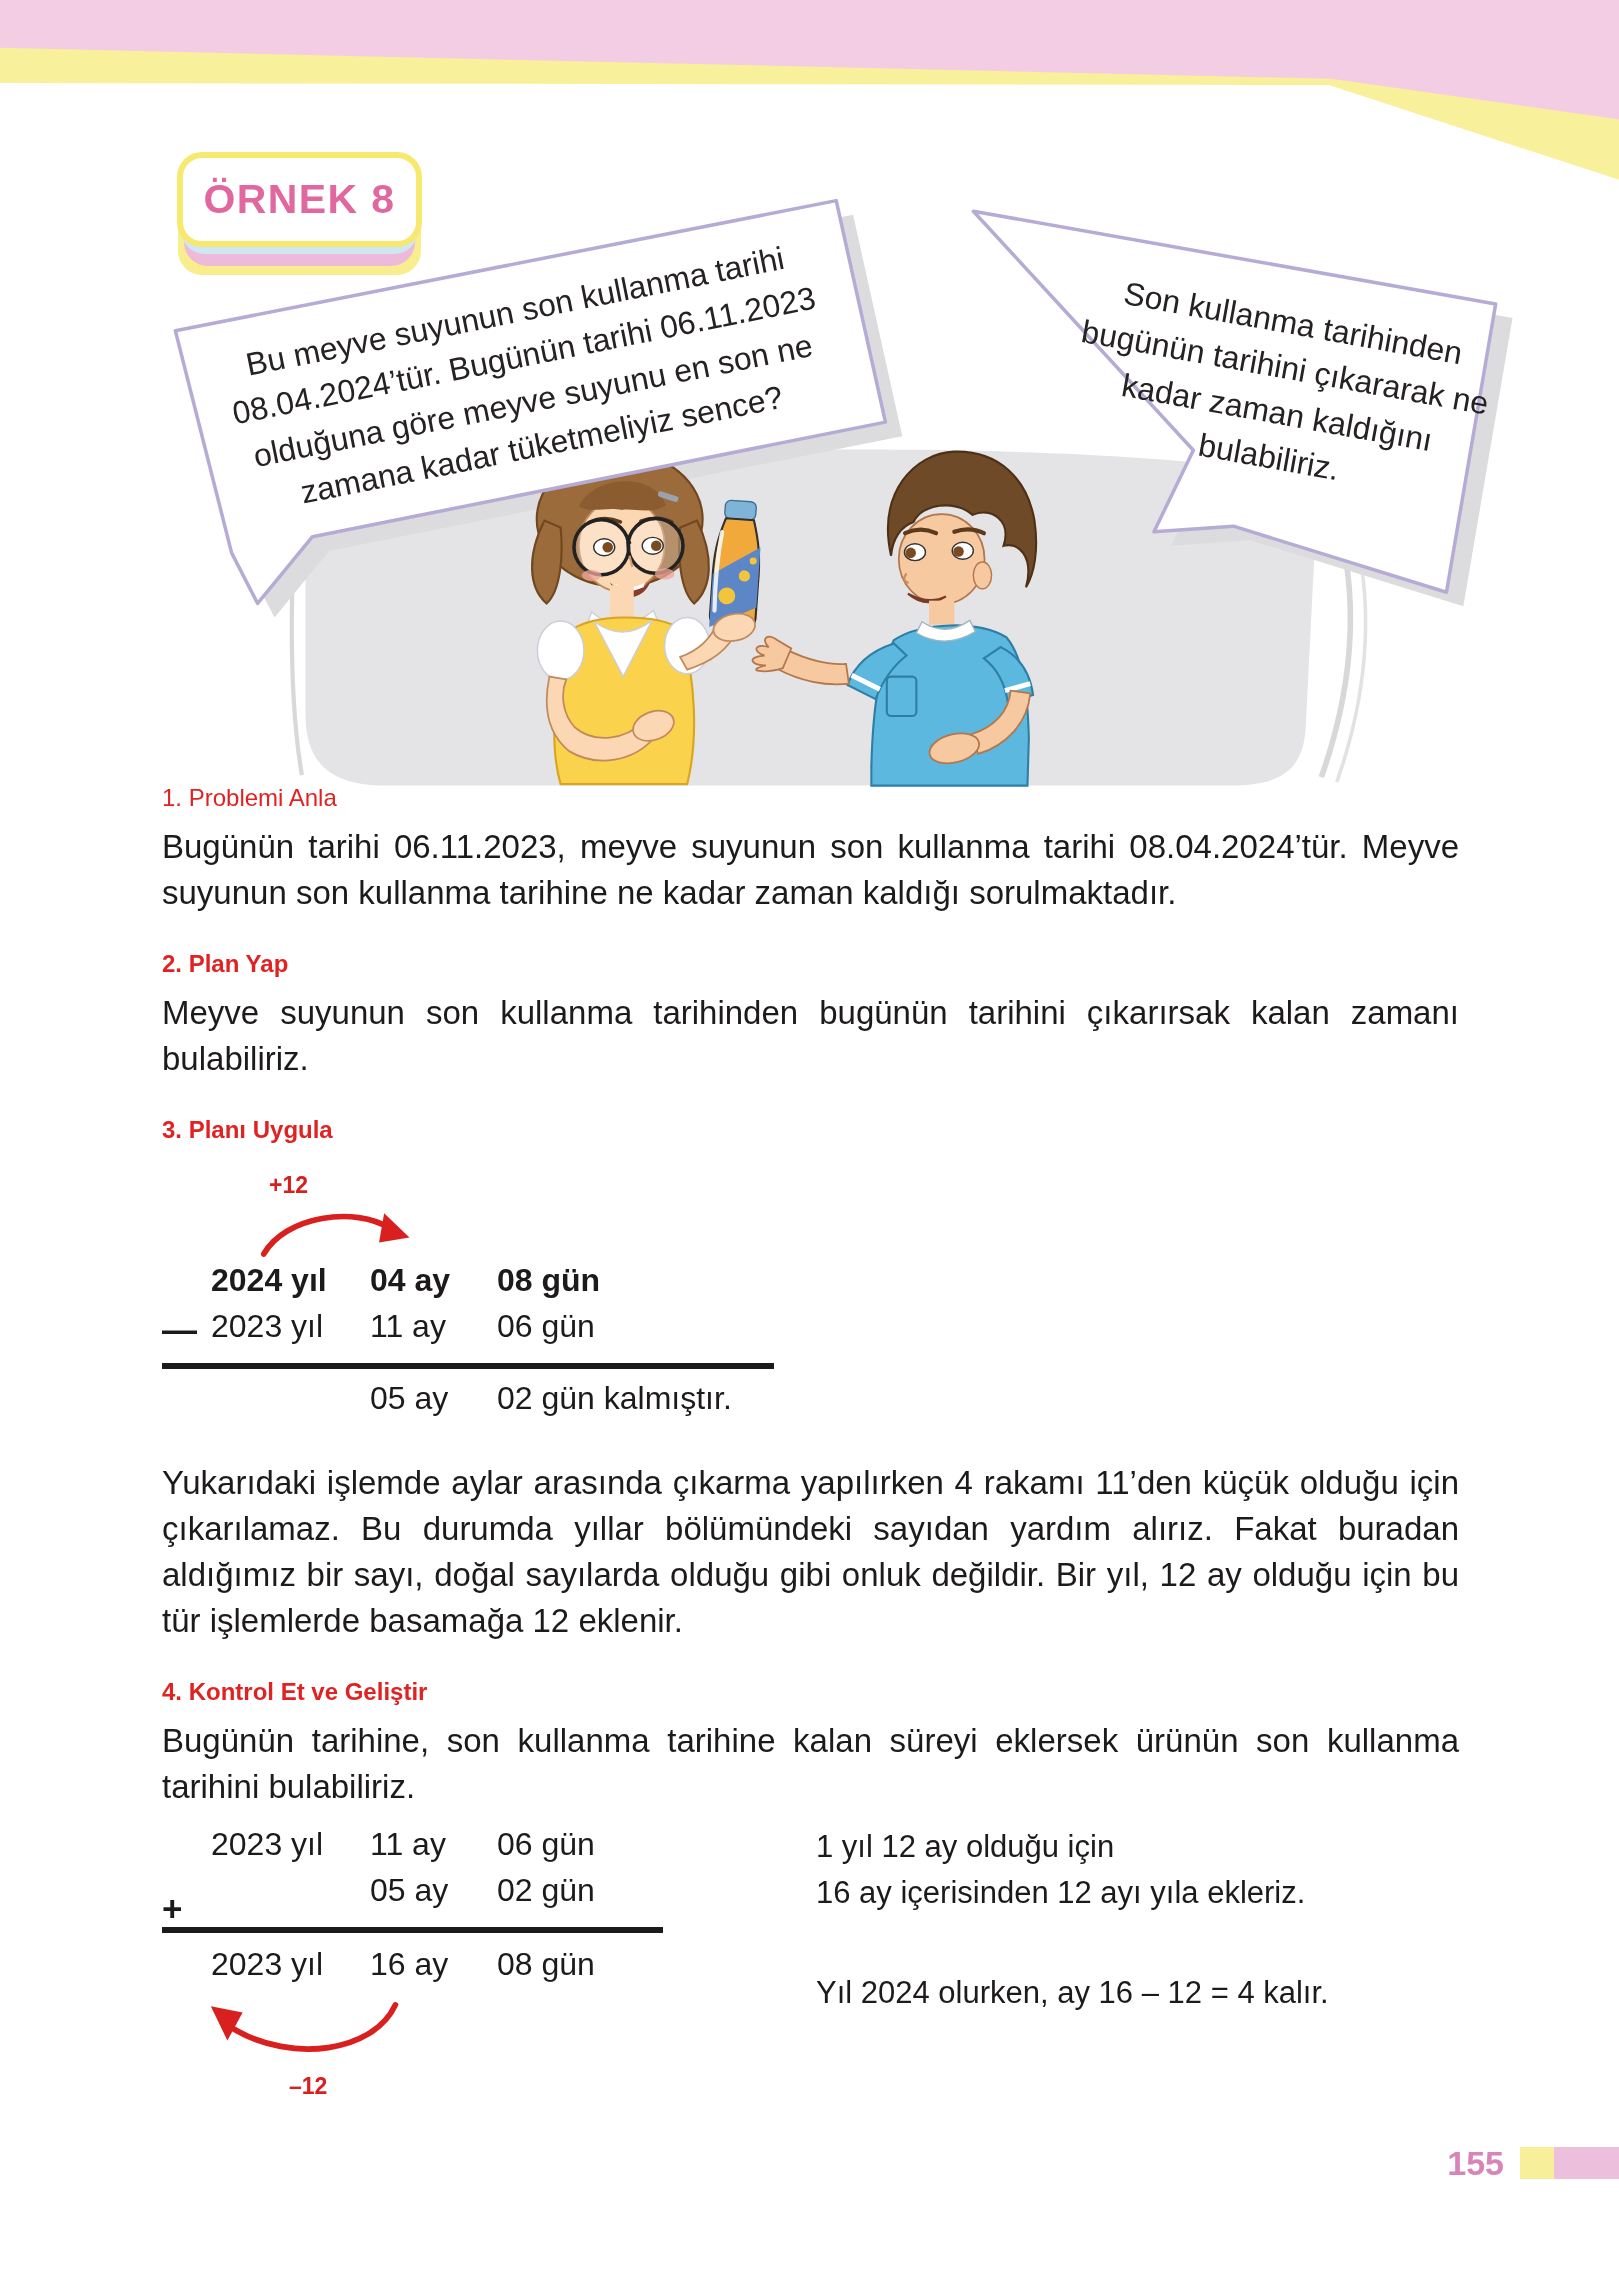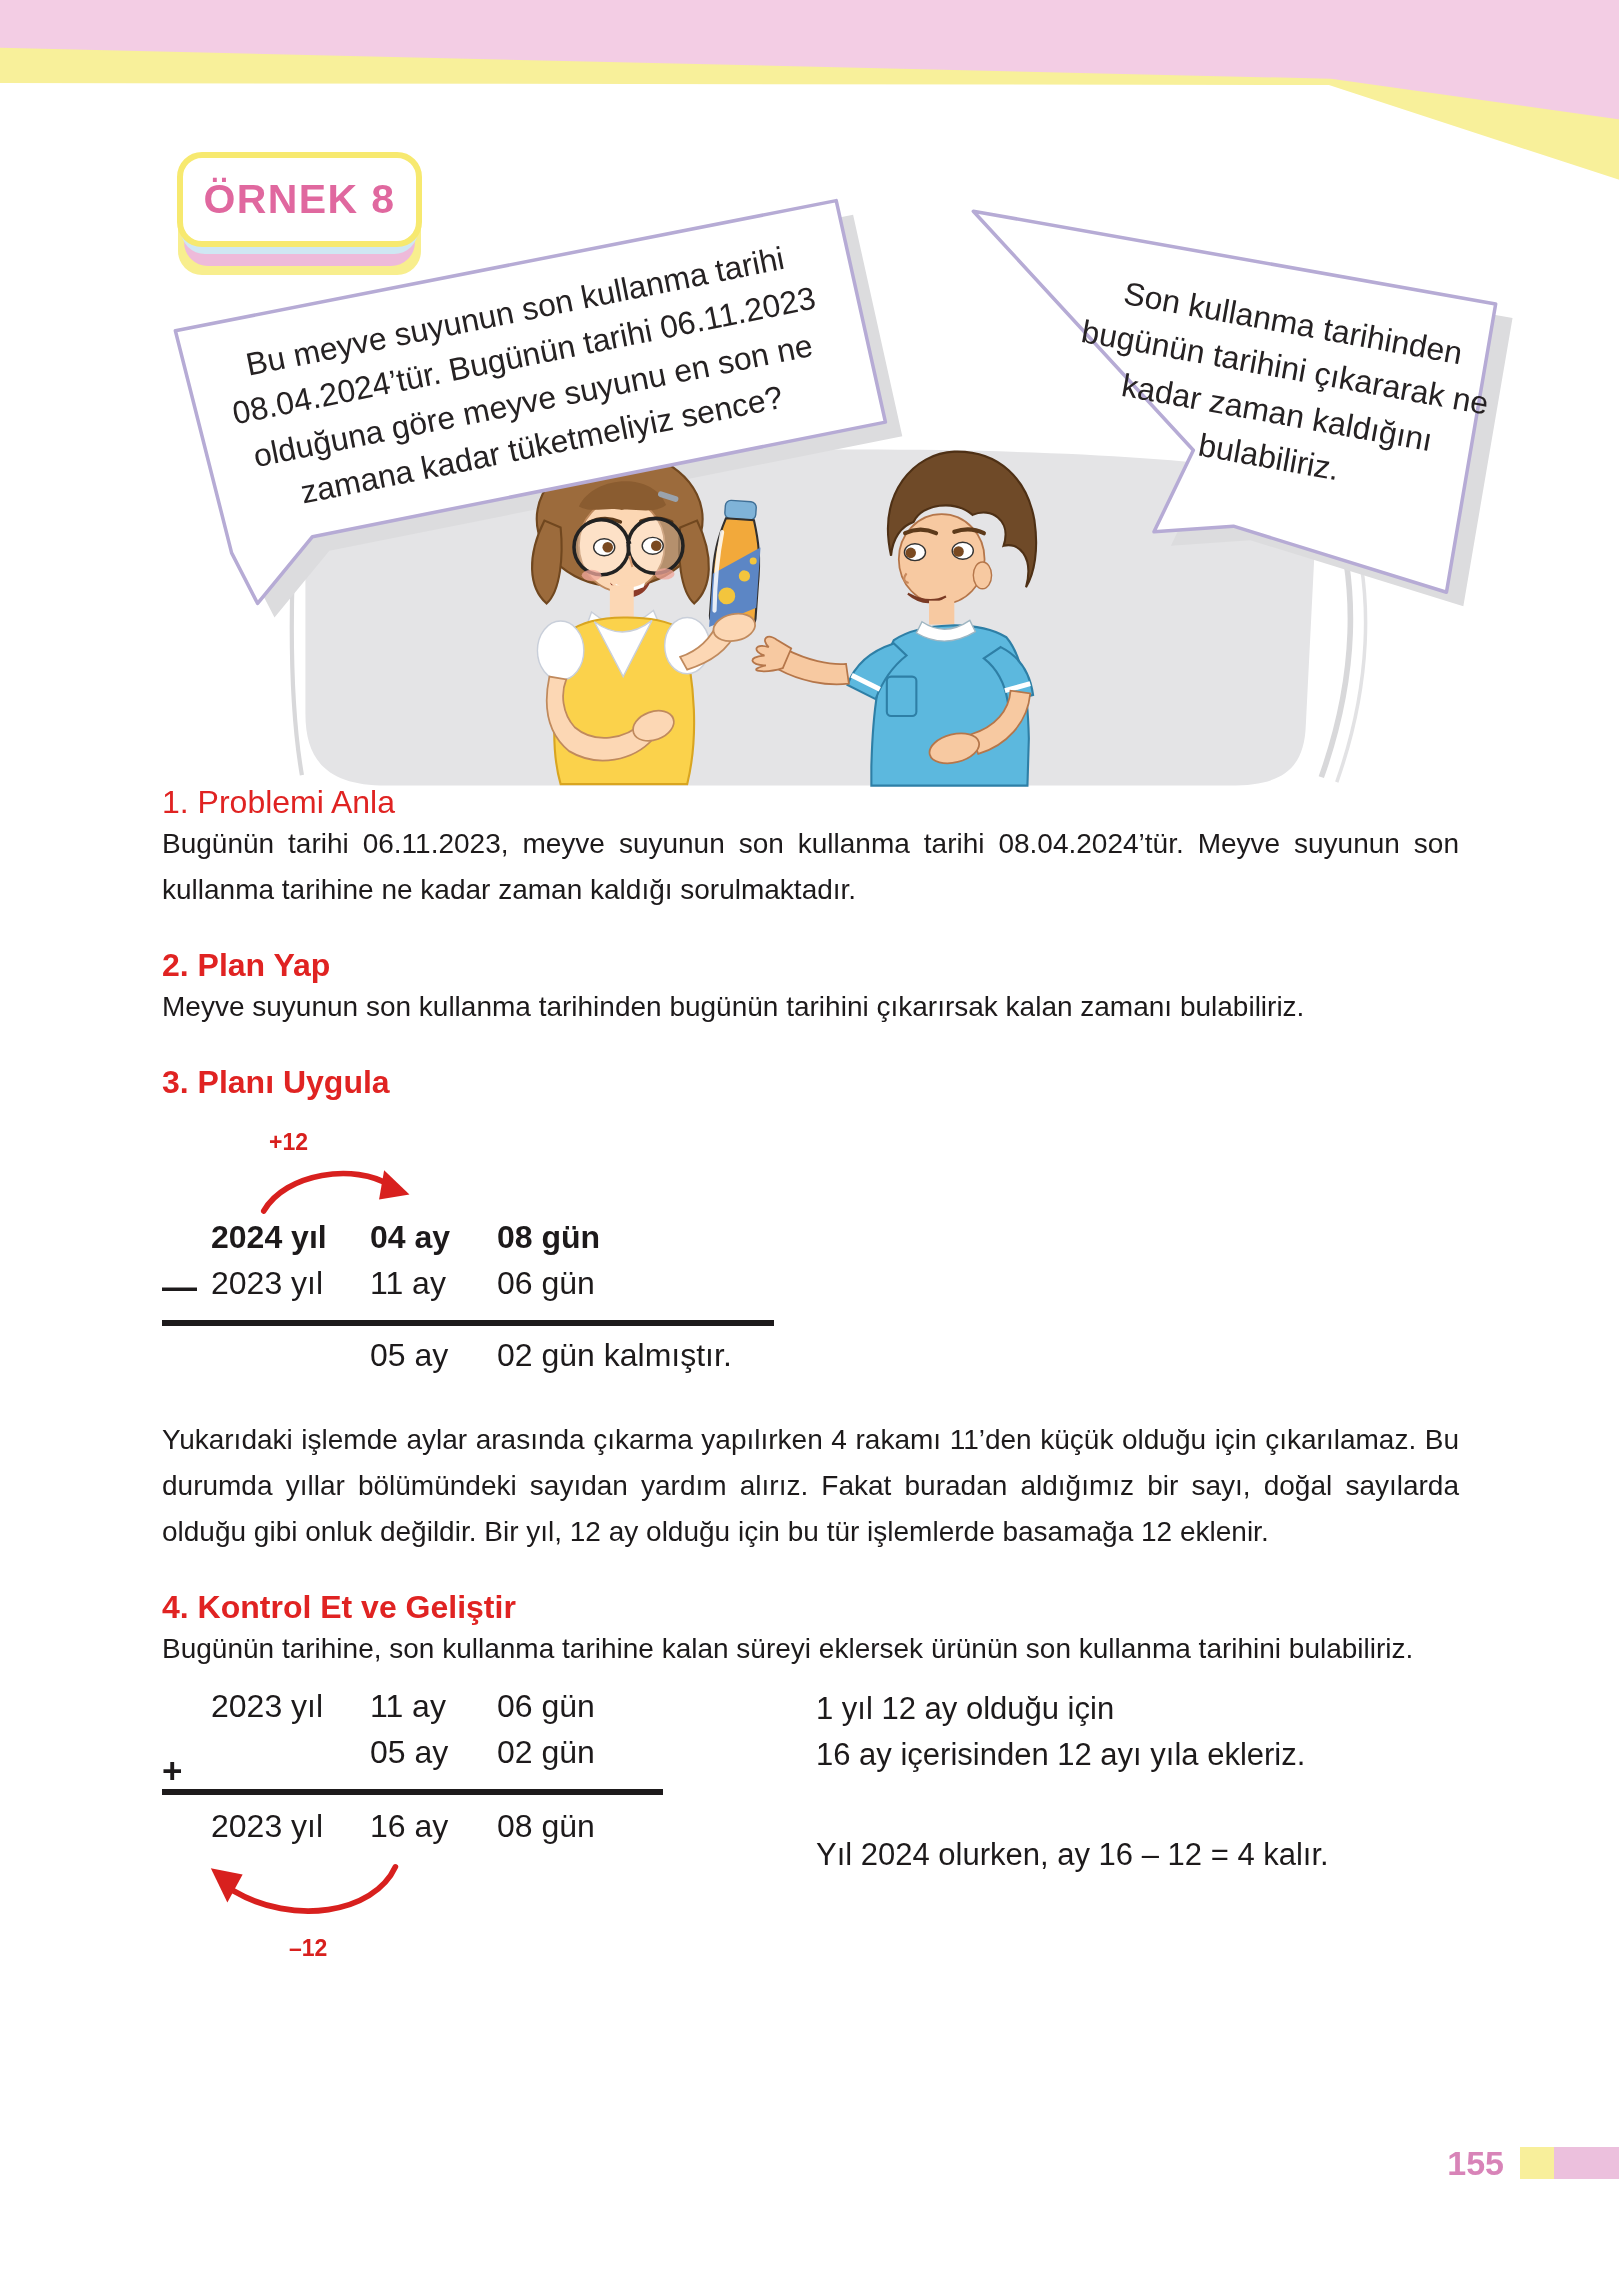--- a/index.html
+++ b/index.html
@@ -26,22 +26,22 @@
   
   .scene{position:absolute;left:91px;top:190px;width:1437px;height:647px;}
   .bubble-text{
     position:absolute;display:flex;align-items:center;justify-content:center;
     text-align:center;font-size:32px;line-height:1.42;color:#262223;
   }
   .bubble-text.girl{left:219px;top:273px;width:619px;height:211px;transform:rotate(-11.3deg);}
   .bubble-text.boy{left:1063px;top:299px;width:436px;height:183px;transform:rotate(10.2deg);}
   
   .content{position:absolute;left:162px;top:784px;width:1297px;}
-  .h-red{font-size:32px;color:#e02322;margin:0;font-weight:normal;}
-  .para{font-size:28px;line-height:46px;text-align:justify;margin:0 0 0 0;}
+  .h-red{font-size:24px;color:#e02322;margin:0;font-weight:normal;}
+  .para{font-size:33px;line-height:46px;text-align:justify;margin:12px 0 0 0;}
   .mt-h{margin-top:34px;font-weight:bold;}
   
   .math-block{position:relative;width:844px;}
   .math-block.sub{height:253px;margin-top:28px;}
   .math-block.add{height:288px;margin-top:16px;}
   .carry{position:absolute;font-size:23px;color:#d8201e;font-weight:bold;}
   .sub .carry{left:107px;top:0;}
   .add .carry{left:127px;top:247px;}
   .arrow-svg{position:absolute;}
   .mrow{position:absolute;left:0;width:100%;height:44px;font-size:32px;}

